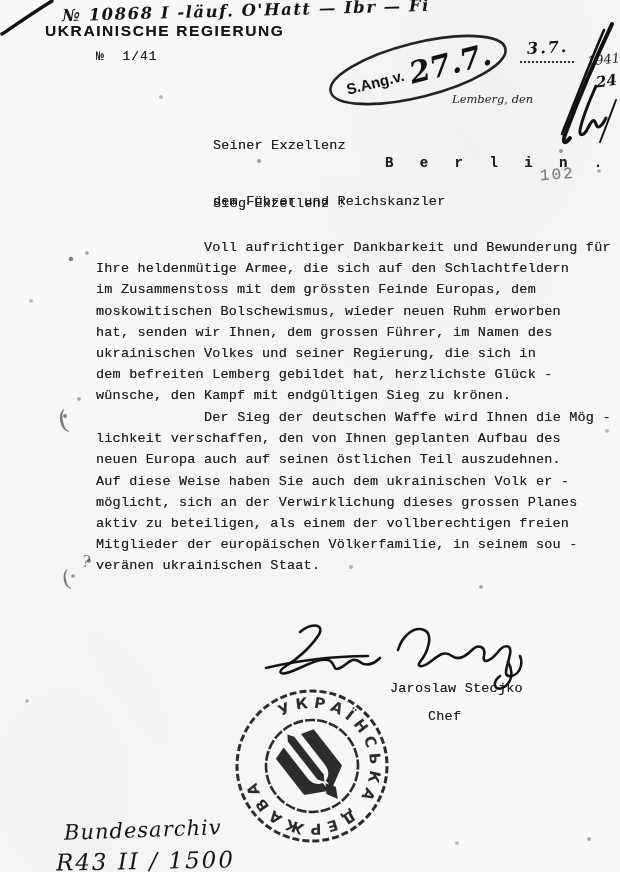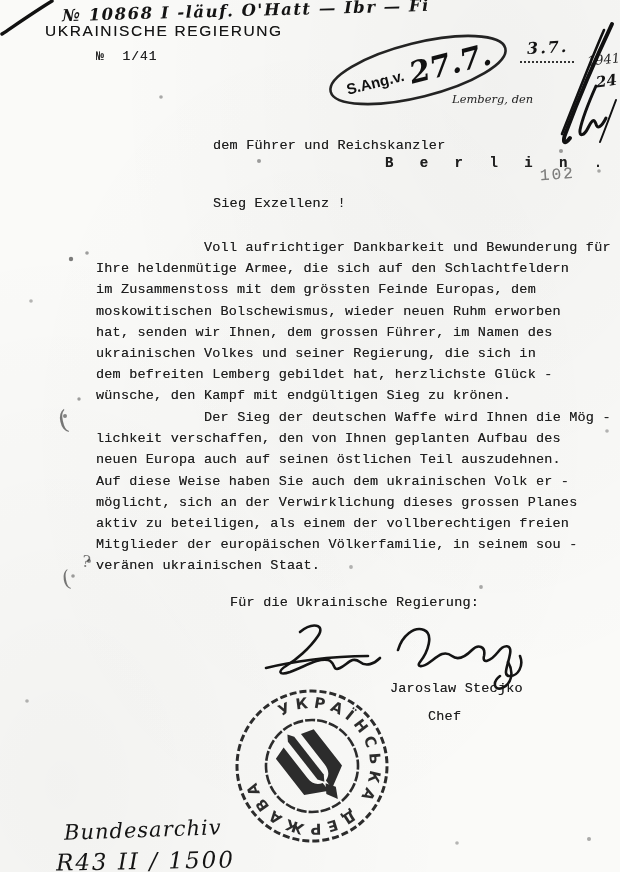--- a/index.html
+++ b/index.html
@@ -13,21 +13,21 @@
     overflow:hidden;
     font-family:"Liberation Mono","DejaVu Sans Mono",monospace;
     color:#1c1c1c;
   }
   .abs{position:absolute;}
   
   .tw{font-family:"Liberation Mono","DejaVu Sans Mono",monospace;font-size:13.5px;letter-spacing:.2px;color:#1f1f1f;text-shadow:0 0 .5px rgba(0,0,0,.55);white-space:pre;}
   .body-block .line{height:21.2px;line-height:21.2px;}
   .body-block .line:first-child{padding-left:108px;}
   
-  .letterhead{font-family:"Liberation Sans","DejaVu Sans",sans-serif;font-size:15.5px;font-weight:400;letter-spacing:1.6px;color:#151515;text-shadow:0 0 .6px rgba(0,0,0,.5);}
+  .letterhead{font-family:"Liberation Sans","DejaVu Sans",sans-serif;font-size:15.5px;font-weight:700;letter-spacing:1.6px;color:#151515;text-shadow:0 0 .6px rgba(0,0,0,.5);}
   .refno{font-size:13px;letter-spacing:1px;}
   
   .formtext{font-family:"DejaVu Serif","Liberation Serif",serif;font-style:italic;font-size:11.5px;color:#222;}
   
   .hand{font-family:"DejaVu Serif","Liberation Serif",serif;font-style:italic;color:#141414;}
   .berlin{letter-spacing:9px;font-size:14px;font-weight:700;}
   .faint{opacity:.55;}
   .dotted-line{border-bottom:2px dotted #333;width:54px;height:1px;}
   
   #specks{left:0;top:0;width:2px;height:2px;background:transparent;border-radius:50%;
@@ -80,33 +80,33 @@
   <svg width="620" height="872" style="pointer-events:none;">
     <g stroke="#111" fill="none" stroke-linecap="round">
       <path d="M 612,24 C 596,58 578,100 566,132 C 562,142 564,146 570,138" stroke-width="4"></path>
       <path d="M 604,30 C 590,62 574,104 562,134" stroke-width="2.6"></path>
       <path d="M 596,86 C 588,104 582,120 580,130 C 579,137 584,136 588,128 C 592,120 594,118 596,124 C 597,129 601,128 606,118" stroke-width="3"></path>
       <path d="M 616,100 C 610,116 604,132 600,142" stroke-width="2"></path>
     </g>
   </svg>
 
   <div class="abs tw" style="left:213px;top:100px;line-height:18.5px;">
+    <div>Seiner Exzellenz</div>
     <div>dem Führer und Reichskanzler</div>
   </div>
   <div class="abs tw berlin" style="left:385px;top:155px;">B e r l i n .</div>
 
   <div class="abs tw faint" style="left:540px;top:166px;font-size:16px;letter-spacing:2px;transform:rotate(-4deg);">102</div>
 
   <div class="abs tw" style="left:213px;top:196px;">Sieg Exzellenz !</div>
 
   <div class="abs tw body-block" style="left:96px;top:237px;width:480px;"><div class="line">Voll aufrichtiger Dankbarkeit und Bewunderung für</div><div class="line">Ihre heldenmütige Armee, die sich auf den Schlachtfeldern</div><div class="line">im Zusammenstoss mit dem grössten Feinde Europas, dem</div><div class="line">moskowitischen Bolschewismus, wieder neuen Ruhm erworben</div><div class="line">hat, senden wir Ihnen, dem grossen Führer, im Namen des</div><div class="line">ukrainischen Volkes und seiner Regierung, die sich in</div><div class="line">dem befreiten Lemberg gebildet hat, herzlichste Glück -</div><div class="line">wünsche, den Kampf mit endgültigen Sieg zu krönen.</div></div>
 
   <div class="abs tw body-block" style="left:96px;top:407px;width:480px;"><div class="line">Der Sieg der deutschen Waffe wird Ihnen die Mög -</div><div class="line">lichkeit verschaffen, den von Ihnen geplanten Aufbau des</div><div class="line">neuen Europa auch auf seinen östlichen Teil auszudehnen.</div><div class="line">Auf diese Weise haben Sie auch dem ukrainischen Volk er -</div><div class="line">möglicht, sich an der Verwirklichung dieses grossen Planes</div><div class="line">aktiv zu beteiligen, als einem der vollberechtigen freien</div><div class="line">Mitglieder der europäischen Völkerfamilie, in seinem sou -</div><div class="line">veränen ukrainischen Staat.</div></div>
 
-  <div class="abs tw" style="left:230px;top:595px;">Für die Ukrainische Regierung:</div>
 
   <svg width="620" height="872" style="pointer-events:none;">
     <g stroke="#141414" fill="none" stroke-width="2.6" stroke-linecap="round">
       <path d="M 300,632 C 312,622 326,624 318,636 C 310,648 296,660 286,666 C 278,671 278,676 290,672 C 306,666 318,658 328,660 C 336,662 332,672 340,668 C 348,664 352,656 360,662 C 366,667 374,664 380,658"></path>
       <path d="M 266,668 C 290,662 330,656 368,656"></path>
       <path d="M 398,650 C 402,636 414,626 424,630 C 434,634 428,652 420,662 C 416,667 422,668 430,662 C 438,656 444,650 452,656 C 458,661 466,656 472,650 C 478,644 486,646 484,656 C 482,664 490,662 498,652 C 504,644 512,644 510,654 C 508,666 502,676 510,676 C 518,676 524,666 520,656"></path>
       <path d="M 508,662 C 514,672 512,684 502,688 C 494,691 492,682 500,676"></path>
     </g>
   </svg>
 

